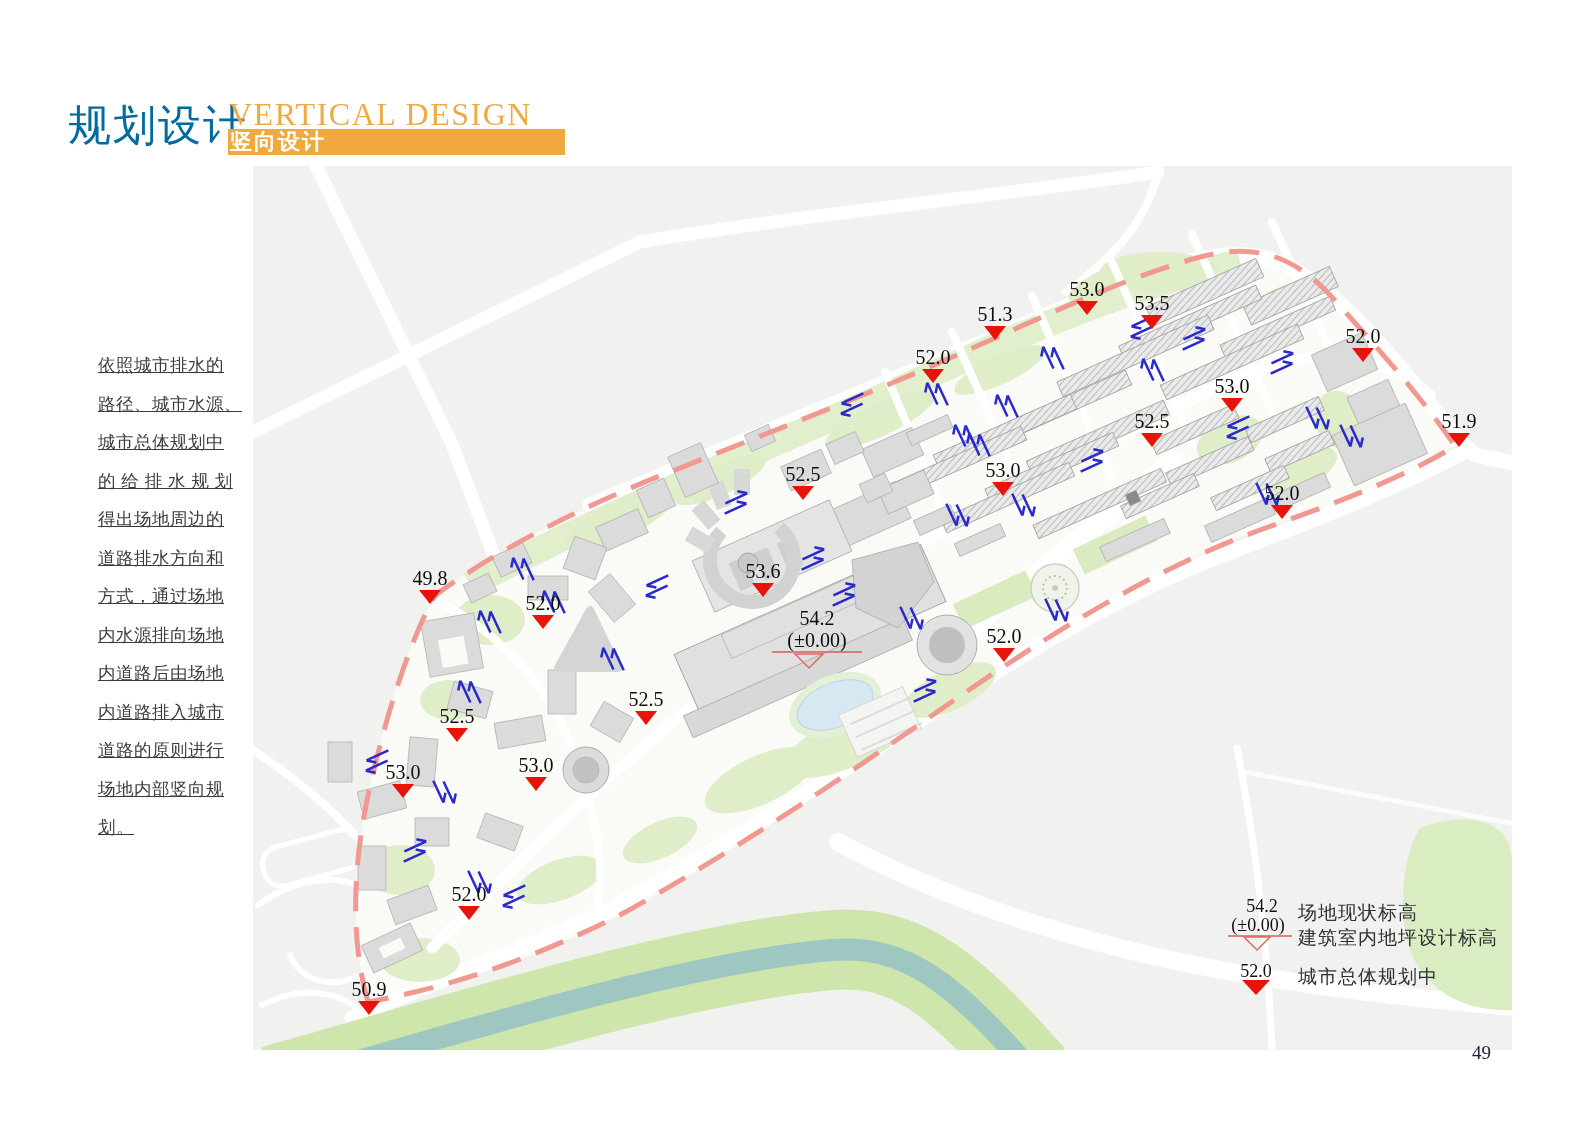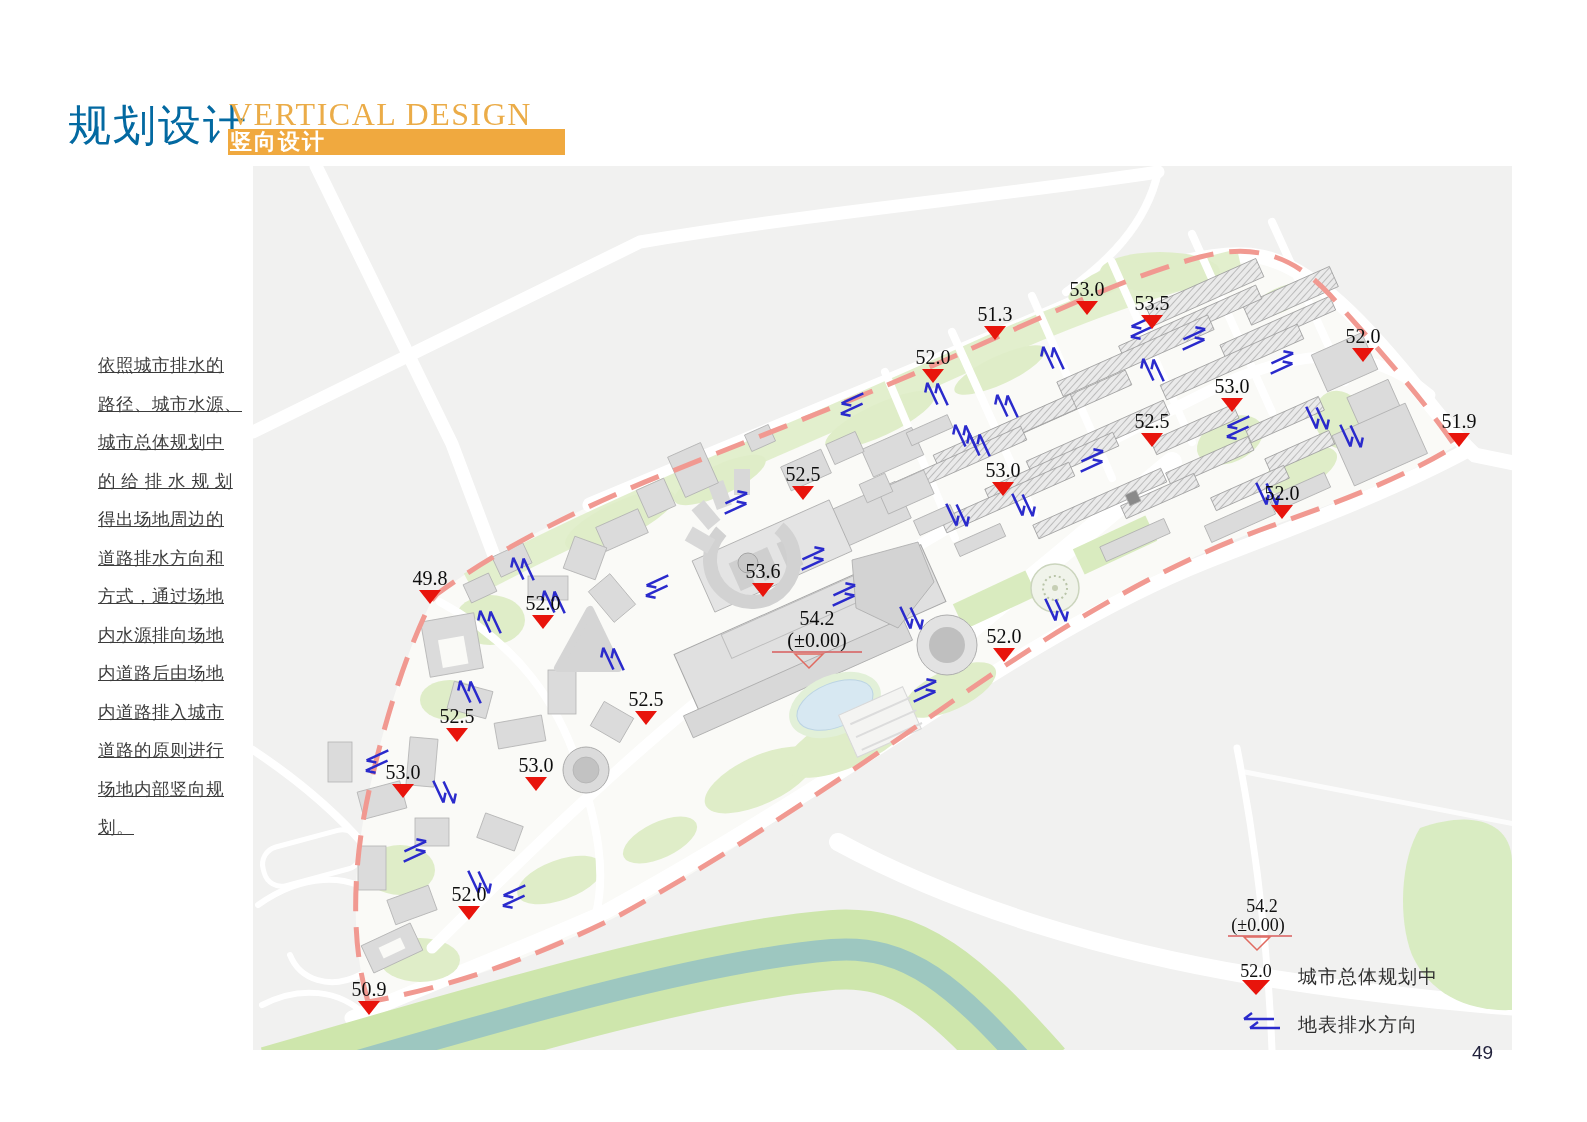--- a/index.html
+++ b/index.html
@@ -42,21 +42,21 @@
   .legend-label{
     font-size:19px;color:#303030;line-height:25px;padding-top:2px;
     letter-spacing:1px;
   }
   .legend-row.r2{margin-top:6px;}
   .legend-row.r3{margin-top:10px;}
   .legend-icon svg{display:block;margin:0 auto;}
   .lg-num{font-family:"Liberation Serif",serif;font-size:18px;fill:#111;text-anchor:middle;}
   
   .page-num{
-    left:1472px;top:1042px;font-family:Liberation Sans, sans-serif;font-size:19px;
+    left:1472px;top:1042px;font-family:Liberation Serif, serif;font-size:19px;
     color:#23233d;
   }
 </style>
 </head>
 <body>
 
 <div class="abs title-cn">规划设计</div>
 <div class="abs subtitle-en">VERTICAL DESIGN</div>
 <div class="abs title-bar">
   <span class="bar-label">竖向设计</span>
@@ -393,36 +393,29 @@
 <div class="abs legend">
   <div class="legend-row r1">
     <div class="legend-icon">
       <svg width="76" height="56" viewBox="0 0 76 56">
         <text class="lg-num" x="40" y="14">54.2</text>
         <text class="lg-num" x="36" y="33">(±0.00)</text>
         <line x1="6" y1="38" x2="70" y2="38" stroke="#D85C5C" stroke-width="1.5"></line>
         <polygon points="22,39 48,39 35,52" fill="none" stroke="#E06A60" stroke-width="1.5"></polygon>
       </svg>
     </div>
+    <div class="legend-label">
+      <div>场地现状标高</div>
+      <div>建筑室内地坪设计标高</div>
+    </div>
   </div>
   <div class="legend-row r2">
     <div class="legend-icon">
       <svg width="76" height="38" viewBox="0 0 76 38">
         <text class="lg-num" x="34" y="15">52.0</text>
         <polygon points="20,18 48,18 34,33" fill="#E8140C"></polygon>
       </svg>
     </div>
     <div class="legend-label">城市总体规划中</div>
   </div>
-  <div class="legend-row r3">
-    <div class="legend-icon">
-      <svg width="76" height="28" viewBox="0 0 76 28">
-        <g stroke="#2A2ACC" stroke-width="2.4" fill="none">
-          <path d="M22,9 H52 M30,3 L22,9"></path>
-          <path d="M28,18 H58 M36,12 L28,18"></path>
-        </g>
-      </svg>
-    </div>
-    <div class="legend-label">地表排水方向</div>
-  </div>
 </div>
 
 <div class="abs page-num">49</div>
 
 </body></html>

